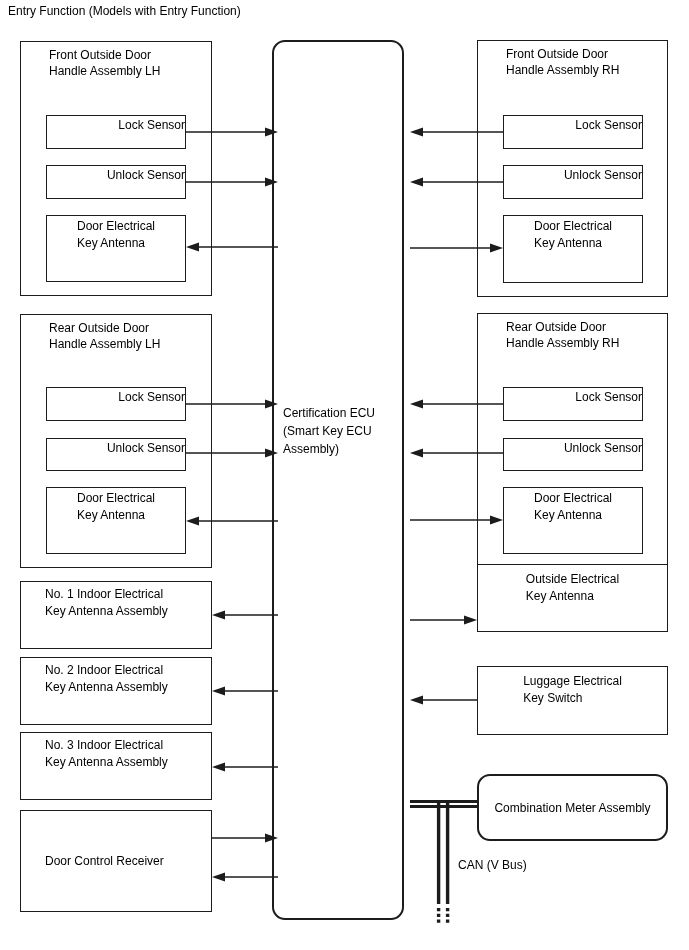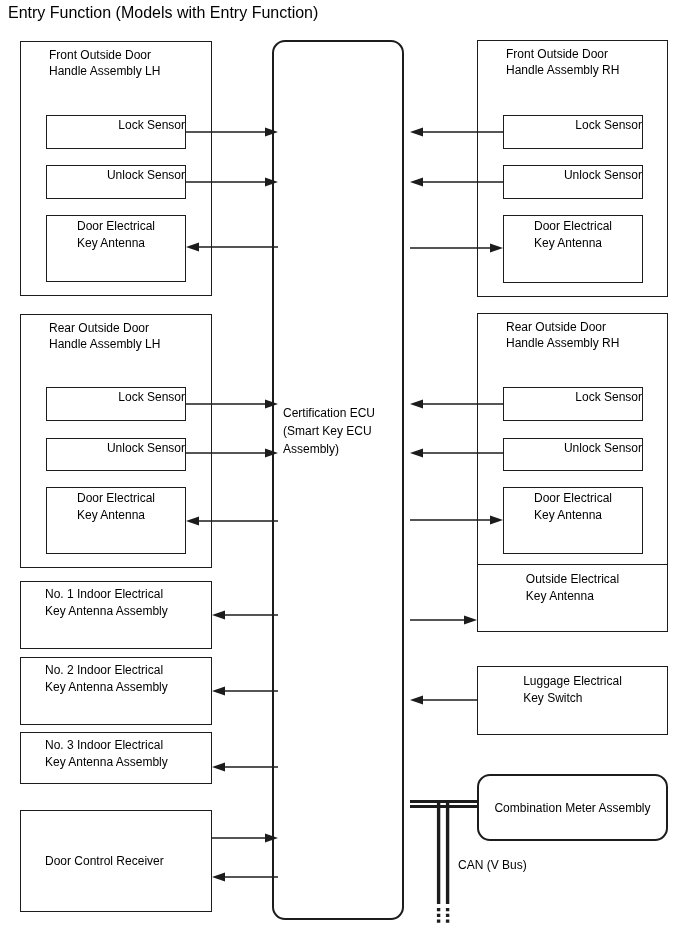--- a/index.html
+++ b/index.html
@@ -1,19 +1,19 @@
 <!DOCTYPE html>
 <html><head>
 <meta charset="utf-8">
 <style>
   *{margin:0;padding:0;box-sizing:border-box}
   html,body{background:#ffffff}
   .canvas{position:relative;width:689px;height:950px;background:#ffffff;
           font-family:"Liberation Sans","DejaVu Sans",sans-serif;font-size:12px;color:#000;overflow:hidden}
-  .page-title{position:absolute;left:8px;top:4px;font-size:16px;white-space:nowrap}
+  .page-title{position:absolute;left:8px;top:4px;font-size:12px;white-space:nowrap}
   .box{position:absolute;background:#ffffff;border:1px solid #1c1c1c}
   .thick{border-width:2px;border-radius:13px}
   .group-title{padding:5px 0 0 28px;line-height:16px}
   .unit{padding:4px 0 0 24px;line-height:17px}
   .center-col{display:flex;justify-content:center}
   .two-line{text-align:left;line-height:17px;padding-top:2px}
   .pt6{padding-top:6px}
   .sensor{text-align:right;padding-top:2px}
   .vcenter{display:flex;align-items:center;padding-left:24px}
   .hv-center{display:flex;align-items:center;justify-content:center;text-align:center}
@@ -117,21 +117,21 @@
   </div>
 
   <div class="box unit" style="left:20px;top:581px;width:192px;height:68px">
     <span>No. 1 Indoor Electrical</span><br>
     <span>Key Antenna Assembly</span>
   </div>
   <div class="box unit" style="left:20px;top:657px;width:192px;height:68px">
     <span>No. 2 Indoor Electrical</span><br>
     <span>Key Antenna Assembly</span>
   </div>
-  <div class="box unit" style="left:20px;top:732px;width:192px;height:52px">
+  <div class="box unit" style="left:20px;top:732px;width:192px;height:68px">
     <span>No. 3 Indoor Electrical</span><br>
     <span>Key Antenna Assembly</span>
   </div>
 
   <div class="box vcenter" style="left:20px;top:810px;width:192px;height:102px">
     <span>Door Control Receiver</span>
   </div>
 
   <div class="box center-col" style="left:477px;top:564px;width:191px;height:68px">
     <div class="two-line pt6">

